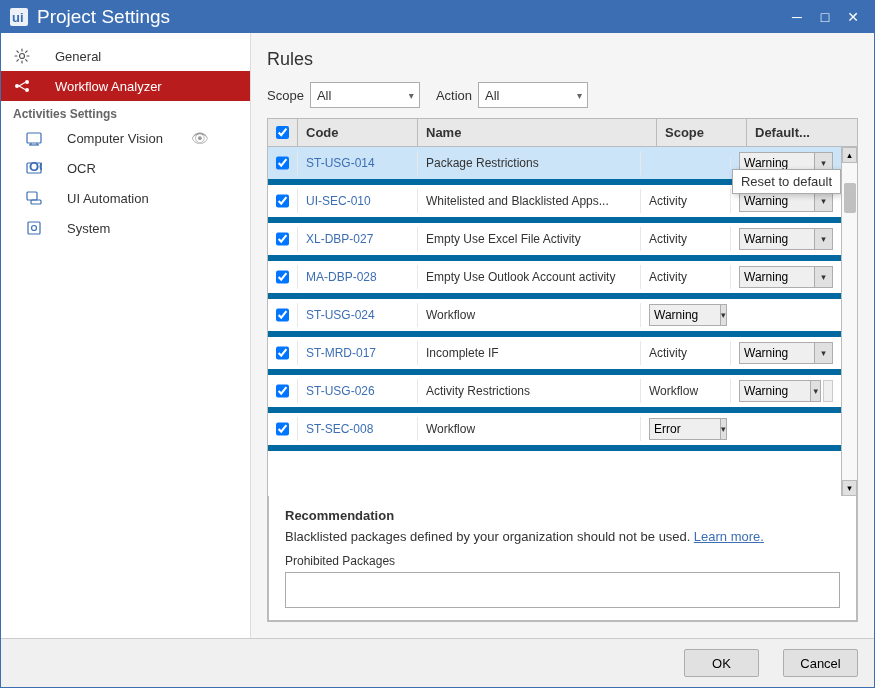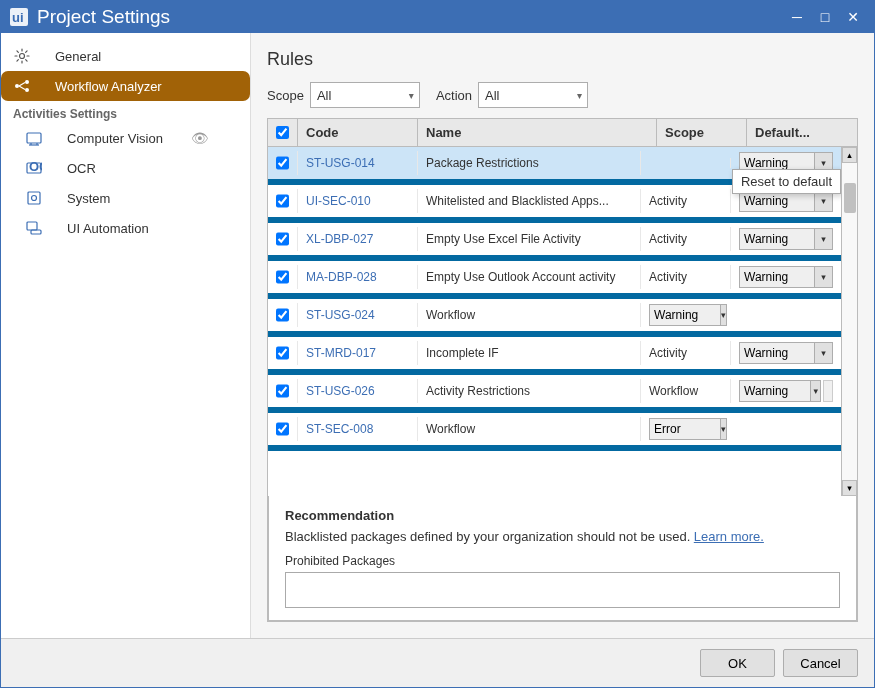--- a/index.html
+++ b/index.html
@@ -11,21 +11,21 @@
     .title-bar .app-icon { width: 20px; height: 20px; margin-right: 8px; display: flex; align-items: center; justify-content: center; }
     .title-bar .title { flex: 1; font-size: 19px; font-weight: normal; }
     .title-bar-buttons { display: flex; gap: 2px; }
     .title-bar-btn { width: 26px; height: 26px; background: transparent; border: none; color: white; cursor: pointer; display: flex; align-items: center; justify-content: center; font-size: 14px; border-radius: 2px; }
 
     .content { display: flex; flex: 1; overflow: hidden; }
 
     
     .sidebar { width: 250px; background: #fff; border-right: 1px solid #ddd; padding: 8px 0; overflow-y: auto; }
     .sidebar-item { display: flex; align-items: center; padding: 6px 12px; cursor: pointer; color: #333; gap: 24px; }
-    .sidebar-item.active { background: #a16207; color: white; border-radius: 7px; }
+    .sidebar-item.active { background: #b91c1c; color: white; }
     .sidebar-item .icon { width: 18px; height: 18px; display: flex; align-items: center; justify-content: center; flex-shrink: 0; }
     .sidebar-section { padding: 6px 12px 2px 12px; font-size: 12px; color: #666; font-weight: 600; }
 
     
     .main { flex: 1; display: flex; flex-direction: column; padding: 16px; overflow: hidden; background: #f5f5f5; }
     .panel-title { font-size: 18px; font-weight: 300; color: #333; margin-bottom: 12px; }
 
     
     .filters { display: flex; align-items: center; gap: 16px; margin-bottom: 10px; }
     .filter-group { display: flex; align-items: center; gap: 6px; }
@@ -59,21 +59,21 @@
 
     
     .recommendation { background: white; border: 1px solid #bbb; border-top: none; padding: 12px 16px; }
     .rec-title { font-weight: 600; font-size: 13px; color: #333; margin-bottom: 6px; }
     .rec-text { font-size: 12px; color: #333; margin-bottom: 10px; }
     .rec-link { color: #3c6eb4; text-decoration: underline; cursor: pointer; margin-top: 28px; }
     .rec-field-label { font-size: 12px; color: #333; margin-bottom: 4px; }
     .rec-input { width: 100%; height: 36px; border: 1px solid #aaa; background: white; padding: 4px; }
 
     
-    .footer { background: #f0f0f0; border-top: 1px solid #ccc; padding: 10px 16px; display: flex; justify-content: flex-end; gap: 8px; }
+    .footer { background: #f0f0f0; border-top: 1px solid #ccc; padding: 10px 16px; display: flex; justify-content: flex-end; gap: 24px; }
     .footer-btn { min-width: 75px; height: 28px; border: 1px solid #adadad; background: #e1e1e1; cursor: pointer; font-size: 13px; display: flex; align-items: center; justify-content: center; border-radius: 2px; }
     .footer-btn.primary { background: #e1e1e1; }
 
     
     .table-inner { display: flex; flex: 1; overflow: hidden; }
     .table-main { flex: 1; overflow: hidden; display: flex; flex-direction: column; }
 
     .eye-icon { color: #999; font-size: 14px; margin-left: 4px; }
   </style>
 </head>
@@ -140,34 +140,34 @@
           <svg width="16" height="16" viewBox="0 0 16 16" fill="none">
             <rect x="1" y="3" width="14" height="10" rx="1" stroke="#3c6eb4" stroke-width="1.2" fill="none"></rect>
             <text x="3" y="11" font-size="7" fill="#3c6eb4" font-weight="bold">OCR</text>
           </svg>
         </span>
         <span>OCR</span>
       </div>
       <div class="sidebar-item" style="padding-left:24px;">
         <span class="icon">
           <svg width="16" height="16" viewBox="0 0 16 16" fill="none">
+            <rect x="1" y="2" width="10" height="8" rx="1" stroke="#3c6eb4" stroke-width="1.2" fill="none"></rect>
+            <rect x="5" y="10" width="10" height="4" rx="1" stroke="#3c6eb4" stroke-width="1.2" fill="none"></rect>
+          </svg>
+        </span>
+        <span>UI Automation</span>
+      </div>
+      <div class="sidebar-item" style="padding-left:24px;">
+        <span class="icon">
+          <svg width="16" height="16" viewBox="0 0 16 16" fill="none">
             <rect x="2" y="2" width="12" height="12" rx="1" stroke="#3c6eb4" stroke-width="1.2" fill="none"></rect>
             <circle cx="8" cy="8" r="2.5" stroke="#3c6eb4" stroke-width="1.2" fill="none"></circle>
           </svg>
         </span>
         <span>System</span>
-      </div>
-      <div class="sidebar-item" style="padding-left:24px;">
-        <span class="icon">
-          <svg width="16" height="16" viewBox="0 0 16 16" fill="none">
-            <rect x="1" y="2" width="10" height="8" rx="1" stroke="#3c6eb4" stroke-width="1.2" fill="none"></rect>
-            <rect x="5" y="10" width="10" height="4" rx="1" stroke="#3c6eb4" stroke-width="1.2" fill="none"></rect>
-          </svg>
-        </span>
-        <span>UI Automation</span>
       </div>
     </div>
 
     <div class="main">
       <div class="panel-title">Rules</div>
 
       <div class="filters">
         <div class="filter-group">
           <span class="filter-label">Scope</span>
           <div class="select-wrap">

